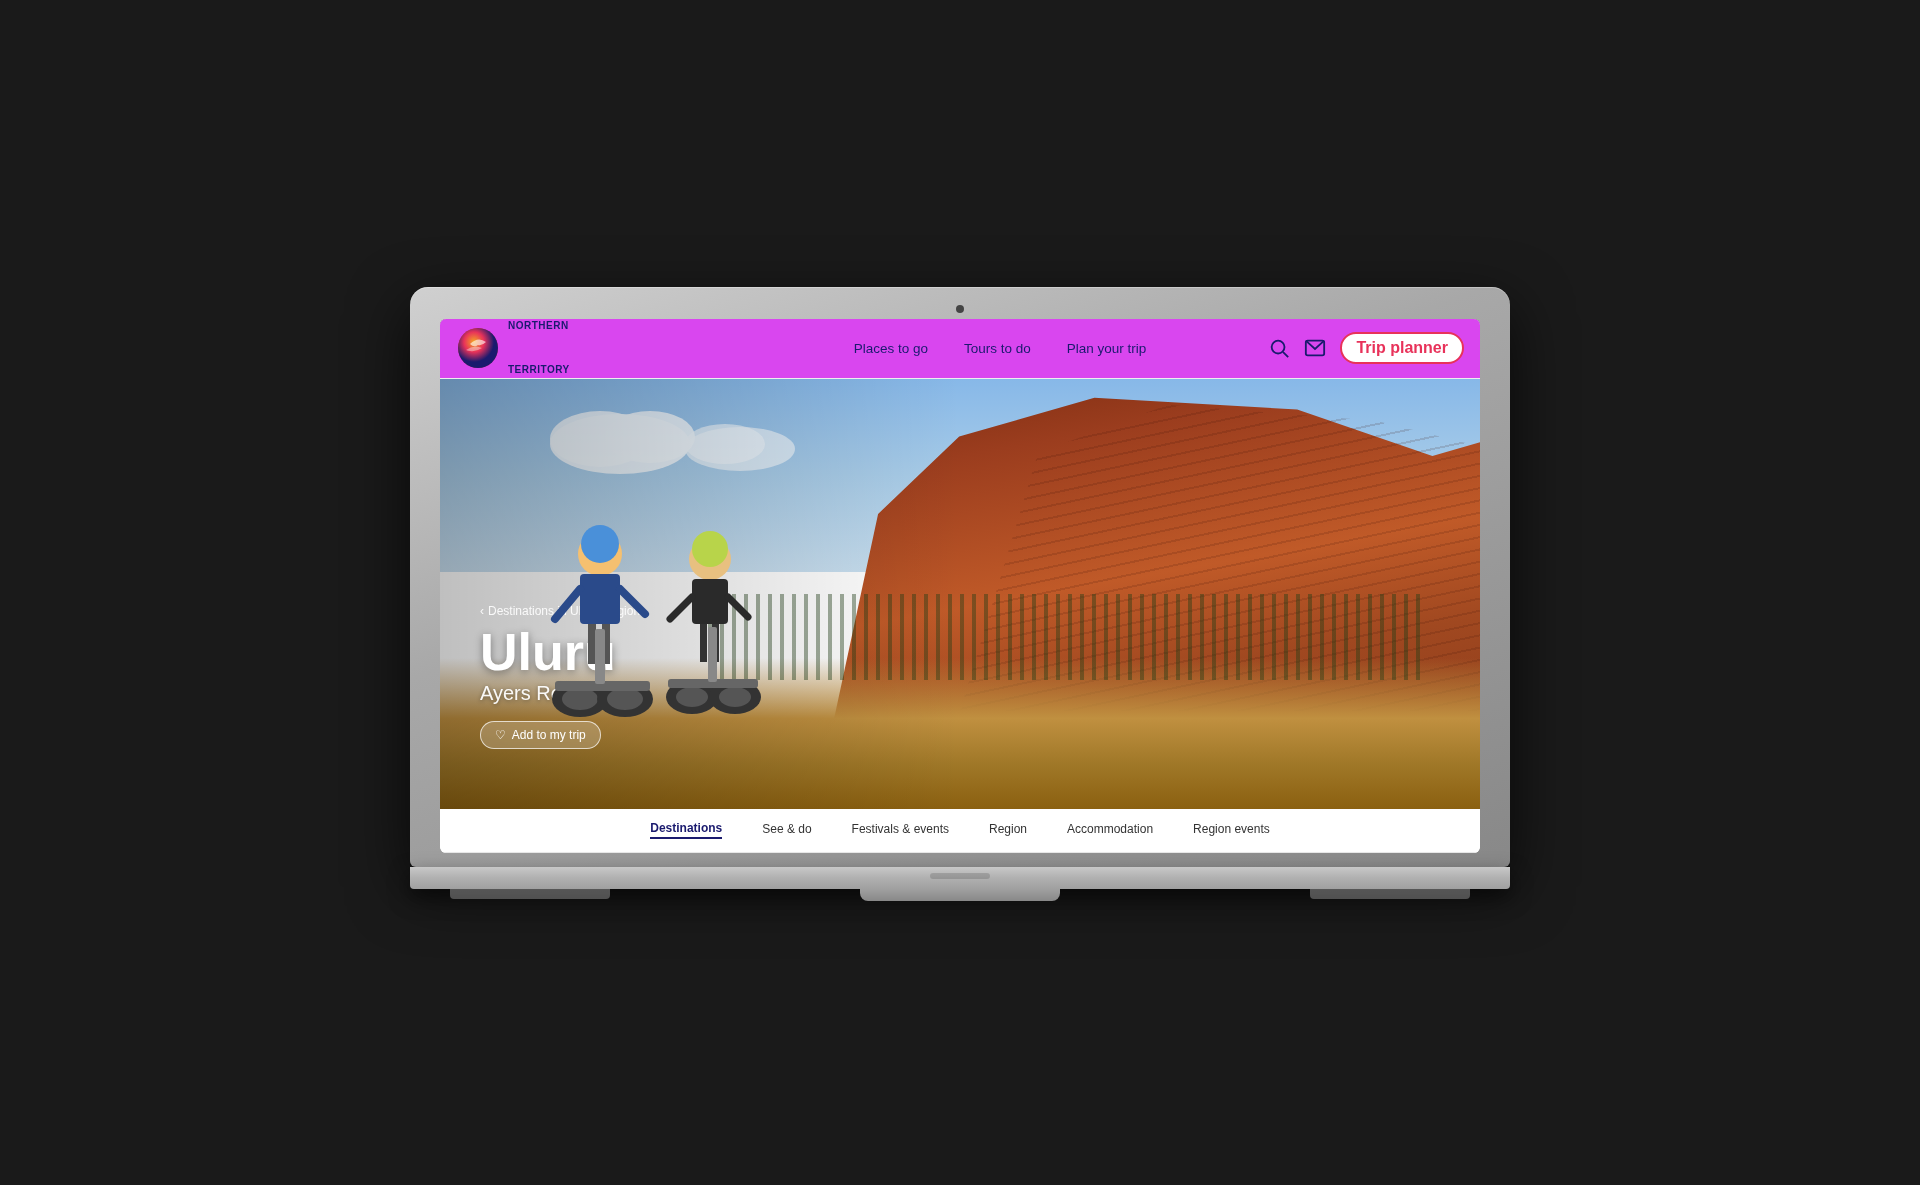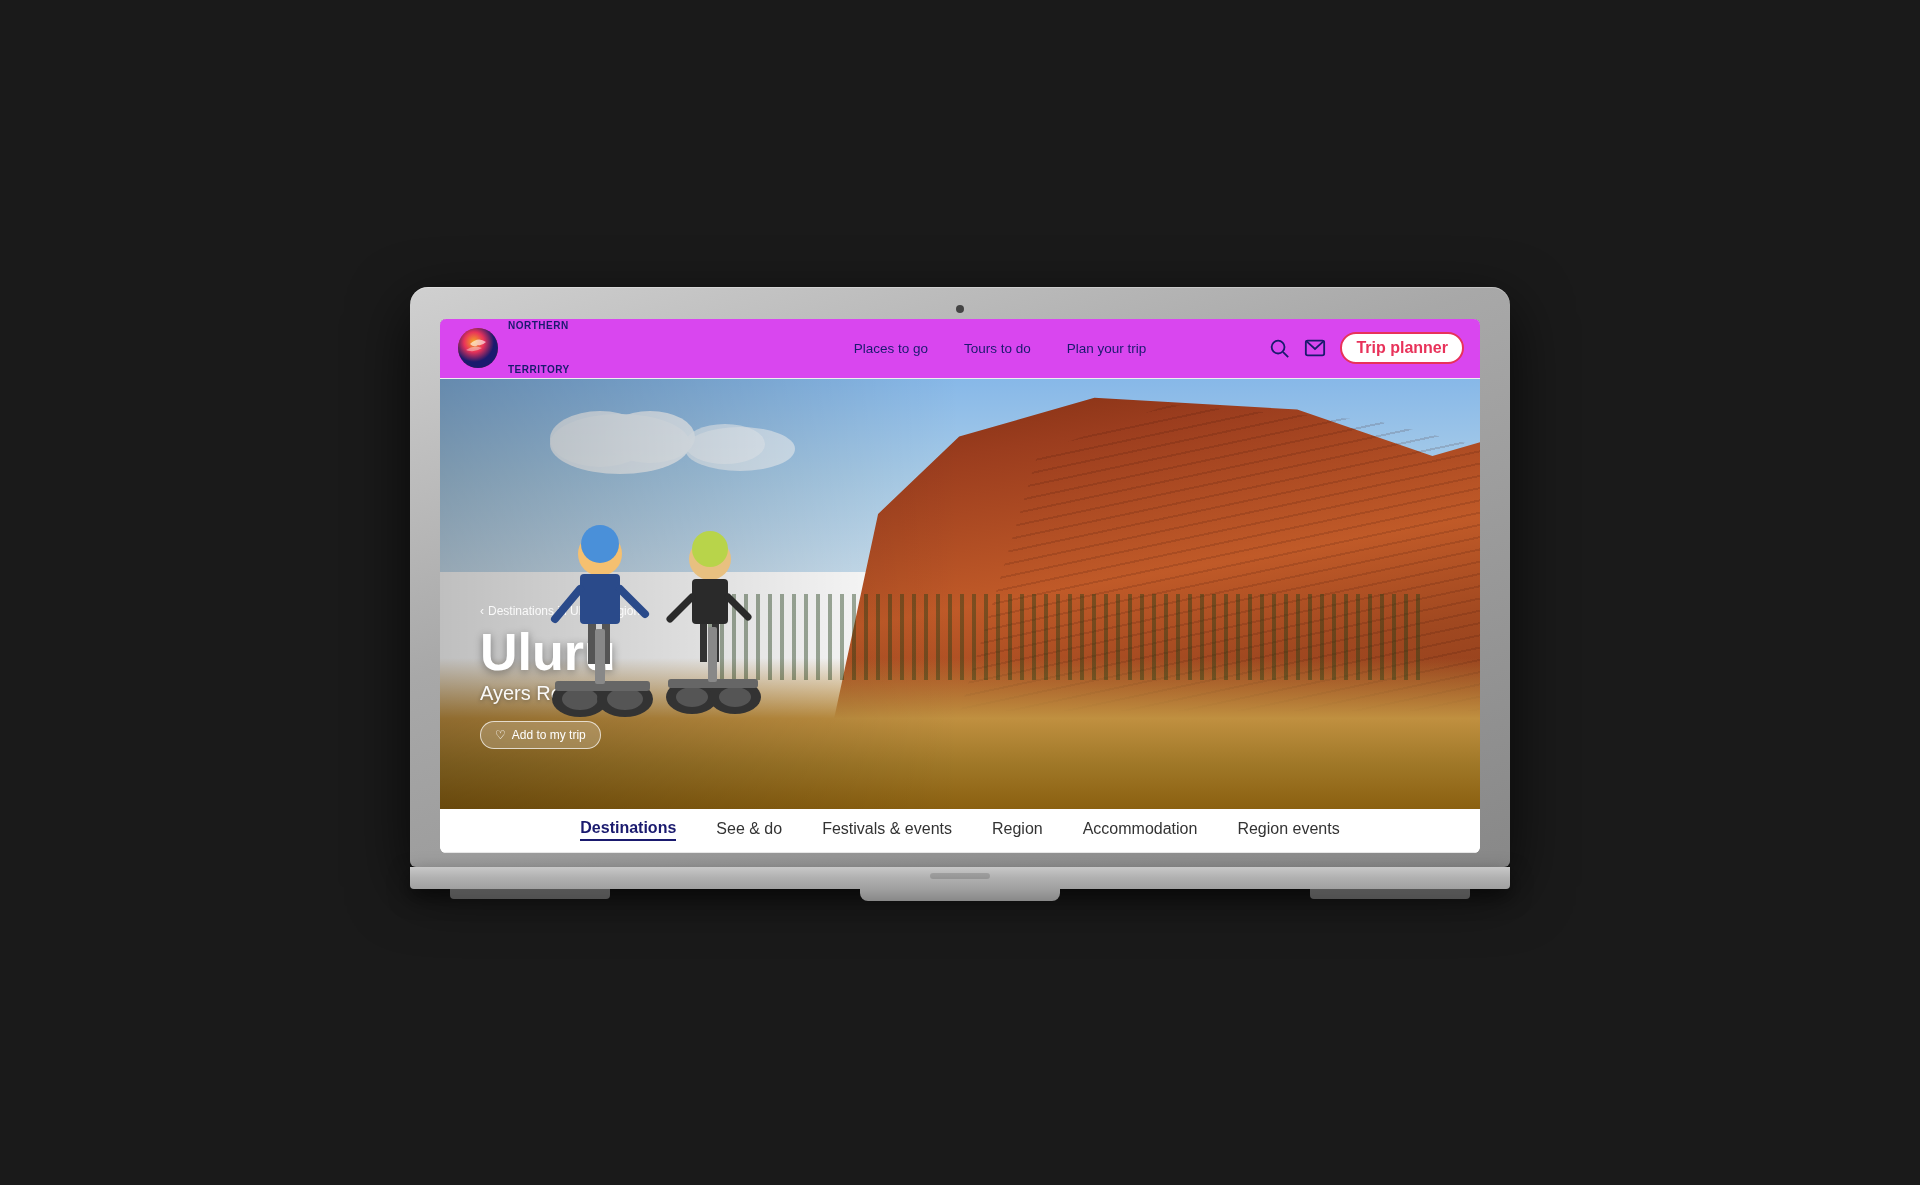--- a/index.html
+++ b/index.html
@@ -245,21 +245,21 @@
       align-items: center;
       justify-content: center;
       gap: 40px;
       padding: 0 32px;
       height: 44px;
       background: #fff;
       border-bottom: 1px solid #e8e8e8;
     }
 
     .sub-nav-link {
-      font-size: 16px;
+      font-size: 12px;
       color: #333;
       cursor: pointer;
       text-decoration: none;
       padding-bottom: 2px;
     }
 
     .sub-nav-link.active {
       color: #1a1a6e;
       font-weight: 600;
       border-bottom: 2px solid #1a1a6e;

